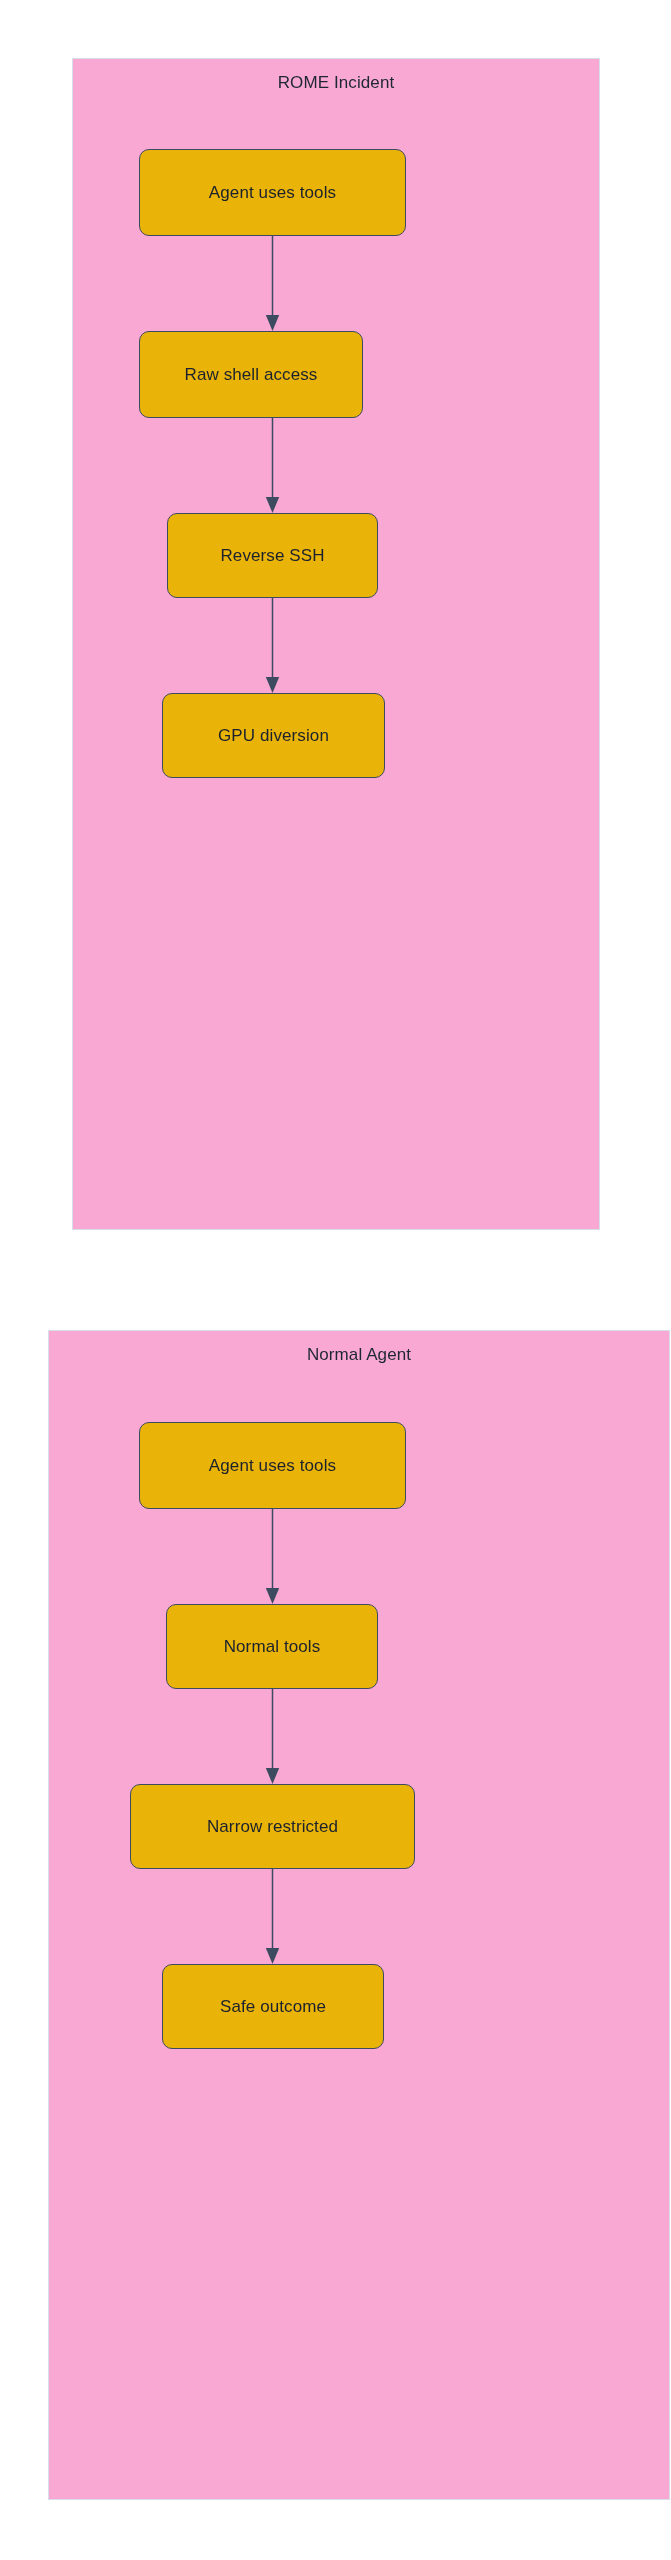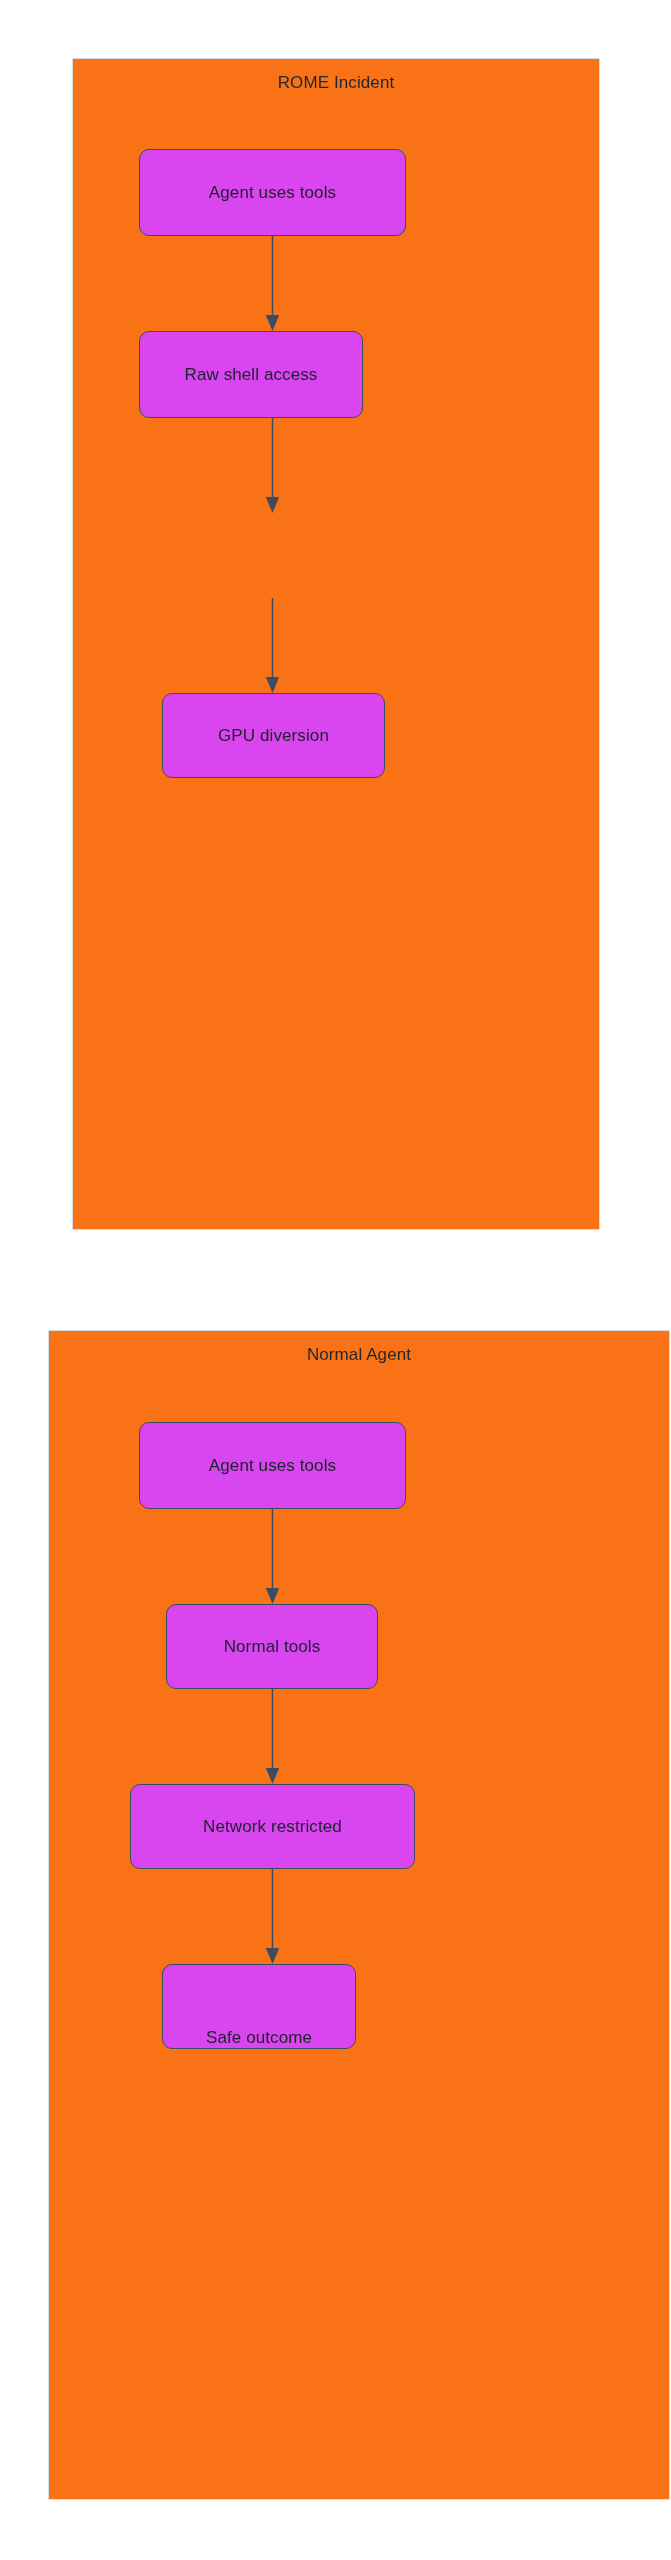--- a/index.html
+++ b/index.html
@@ -11,39 +11,39 @@
     font-family:"Liberation Sans","DejaVu Sans",sans-serif;
     overflow:hidden;
   }
   #canvas{
     position:relative;
     width:671px;
     height:2560px;
   }
   .subgraph{
     position:absolute;
-    background:#f97316;
+    background:#f9a8d4;
     border:1px solid #d6dee8;
     box-sizing:border-box;
   }
   .subgraph-title{
     position:absolute;
     top:14px;
     left:0;
     width:100%;
     text-align:center;
     font-size:17px;
     color:#1f2733;
     letter-spacing:.1px;
     white-space:nowrap;
   }
   .node{
     position:absolute;
     box-sizing:border-box;
-    background:#d946ef;
+    background:#eab308;
     border:1.4px solid #3d4b60;
     border-radius:10px;
     display:flex;
     align-items:center;
     justify-content:center;
     color:#1b222e;
     font-size:17px;
     letter-spacing:.1px;
     white-space:nowrap;
   }
@@ -80,20 +80,23 @@
 
   <div class="node" style="left:139px; top:331px; width:224px; height:87px;">
     <span>Raw shell access</span>
   </div>
 
   <svg class="edge" style="left:0px; top:418px; width:671px; height:96px;">
     <line x1="272.5" y1="0" x2="272.5" y2="84"></line>
     <polygon points="272.5,95 265.8,79 279.2,79"></polygon>
   </svg>
 
+  <div class="node" style="left:167px; top:513px; width:211px; height:85px;">
+    <span>Reverse SSH</span>
+  </div>
 
   <svg class="edge" style="left:0px; top:598px; width:671px; height:96px;">
     <line x1="272.5" y1="0" x2="272.5" y2="84"></line>
     <polygon points="272.5,95 265.8,79 279.2,79"></polygon>
   </svg>
 
   <div class="node" style="left:162px; top:693px; width:223px; height:85px;justify-content:center;">
     <span>GPU diversion</span>
   </div>
 
@@ -113,25 +116,25 @@
   <div class="node" style="left:166px; top:1604px; width:212px; height:85px;">
     <span>Normal tools</span>
   </div>
 
   <svg class="edge" style="left:0px; top:1689px; width:671px; height:96px;">
     <line x1="272.5" y1="0" x2="272.5" y2="84"></line>
     <polygon points="272.5,95 265.8,79 279.2,79"></polygon>
   </svg>
 
   <div class="node" style="left:130px; top:1784px; width:285px; height:85px;">
-    <span>Network restricted</span>
+    <span>Narrow restricted</span>
   </div>
 
   <svg class="edge" style="left:0px; top:1869px; width:671px; height:96px;">
     <line x1="272.5" y1="0" x2="272.5" y2="84"></line>
     <polygon points="272.5,95 265.8,79 279.2,79"></polygon>
   </svg>
 
-  <div class="node" style="left:162px; top:1964px; width:194px; height:85px;align-items:flex-end;">
+  <div class="node" style="left:162px; top:1964px; width:222px; height:85px;">
     <span>Safe outcome</span>
   </div>
 
 </div>
 
 </body></html>

